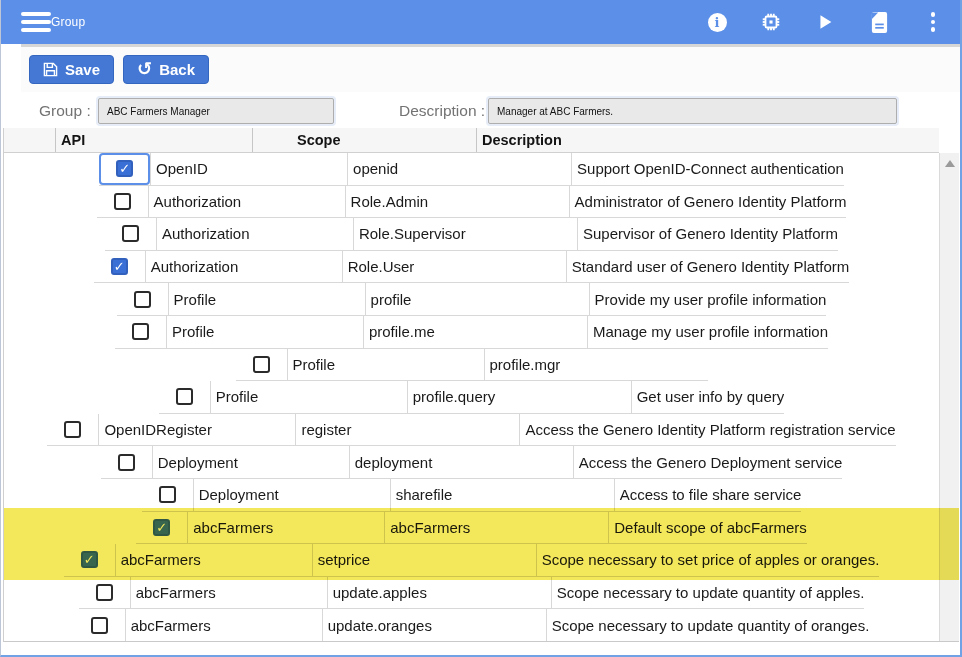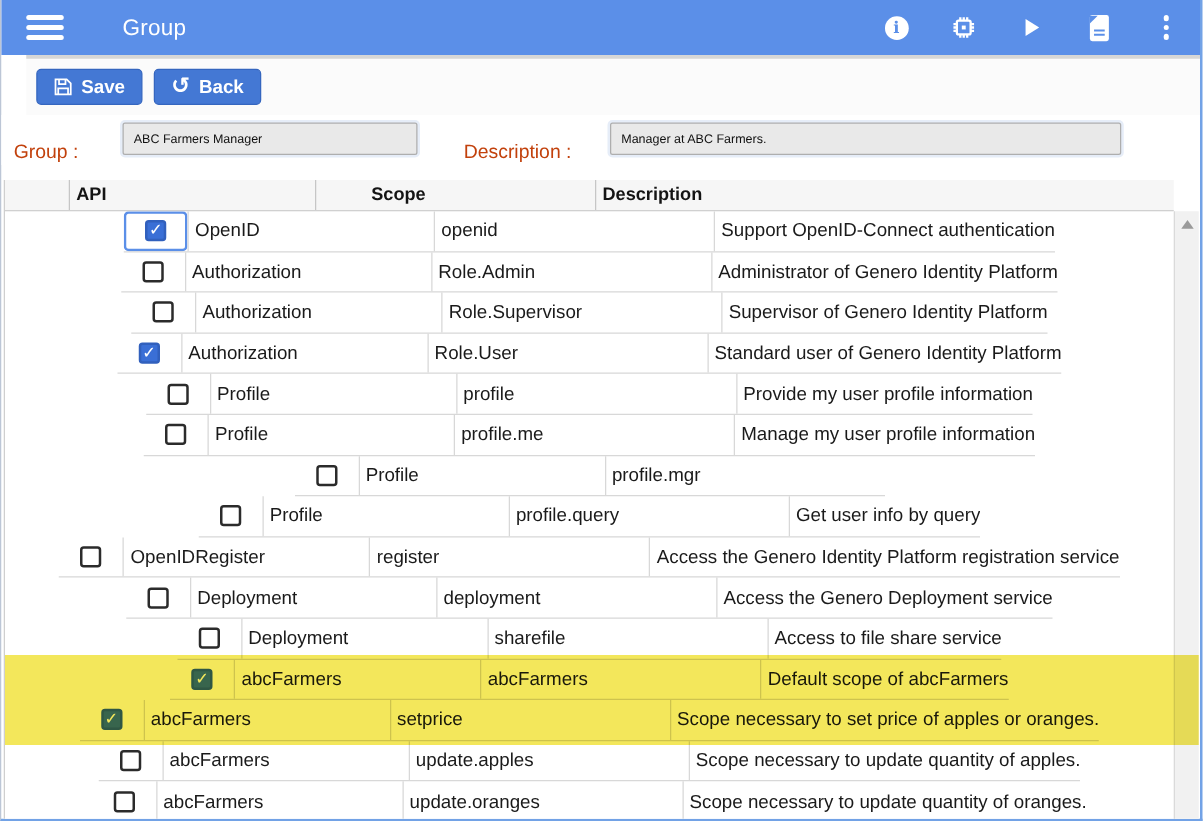--- a/index.html
+++ b/index.html
@@ -16,21 +16,21 @@
   }
 
   
   .appbar {
     position:absolute; left:0; top:0; width:100%; height:44px;
     background:#5b8fe8; display:flex; align-items:center;
   }
   .burger { margin-left:20px; width:30px; cursor:pointer; }
   .burger span { display:block; height:4px; background:#fff; border-radius:2px; margin-bottom:4px; }
   .burger span:last-child { margin-bottom:0; }
-  .appbar-title { color:#fff; font-size:18px; font-weight:500; margin-left:47px; letter-spacing:.2px; }
+  .appbar-title { color:#fff; font-size:12px; font-weight:500; letter-spacing:.2px; }
   .appbar-icons { position:absolute; right:16px; top:0; height:44px; display:flex; align-items:center; gap:32px; }
   .abicon { width:22px; height:22px; display:flex; align-items:center; justify-content:center; cursor:pointer; }
   .info-circle {
     width:19px; height:19px; border-radius:50%; background:#fff; color:#5b8fe8;
     font-size:13px; font-weight:bold; display:flex; align-items:center; justify-content:center;
     font-family:"DejaVu Serif", serif;
   }
   .kebab { display:flex; flex-direction:column; gap:3px; }
   .kebab i { width:4.5px; height:4.5px; border-radius:50%; background:#fff; }
 
@@ -43,35 +43,35 @@
   .btn {
     display:inline-flex; align-items:center; gap:7px;
     background:#4478d4; border:1px solid #3566bf; border-radius:4px;
     color:#fff; height:29px; padding:0 13px; font-size:15px; font-weight:600;
     cursor:pointer; font-family:inherit;
   }
   .btn .uicon { font-family:"DejaVu Sans",sans-serif; font-size:18px; font-weight:bold; line-height:1; margin-top:-2px; }
 
   
   .formrow { position:absolute; top:92px; left:0; width:100%; height:40px; background:#fff; }
-  .flabel { position:absolute; top:21px; font-size:15.5px; color:#c2410c; }
+  .flabel { position:absolute; top:10px; font-size:15.5px; color:#737373;margin-left:28px; }
   .lbl-group { left:10px; }
   .lbl-desc  { left:370px; }
   .finput {
     position:absolute; top:6px; height:26px;
     background:#e9e9e9; border:1px solid #aeaeae; border-radius:2px;
     box-shadow:0 0 0 2px #e6edf8;
     font-size:10px; padding:0 8px; color:#111; font-family:inherit;
   }
   .inp-group { left:97px;  width:236px; }
   .inp-desc  { left:487px; width:409px; }
 
   
   .gtable {
-    position:absolute; left:2px; top:144px; width:956px; height:514px;
+    position:absolute; left:2px; top:128px; width:956px; height:514px;
     background:#fff; border-left:1px solid #cfcfcf; border-bottom:1px solid #c9c9c9;
   }
   .thead {
     display:flex; height:25px; margin-right:20px;
     background:#f6f6f6; border-bottom:1px solid #d0d0d0;
     font-weight:bold; font-size:14.5px; align-items:center; color:#141414;
   }
   .th { height:100%; display:flex; align-items:center; padding-left:5px; border-left:1px solid #c6c6c6; }
   .w-check { width:51px; border-left:none; }
   .w-api   { width:197px; }

